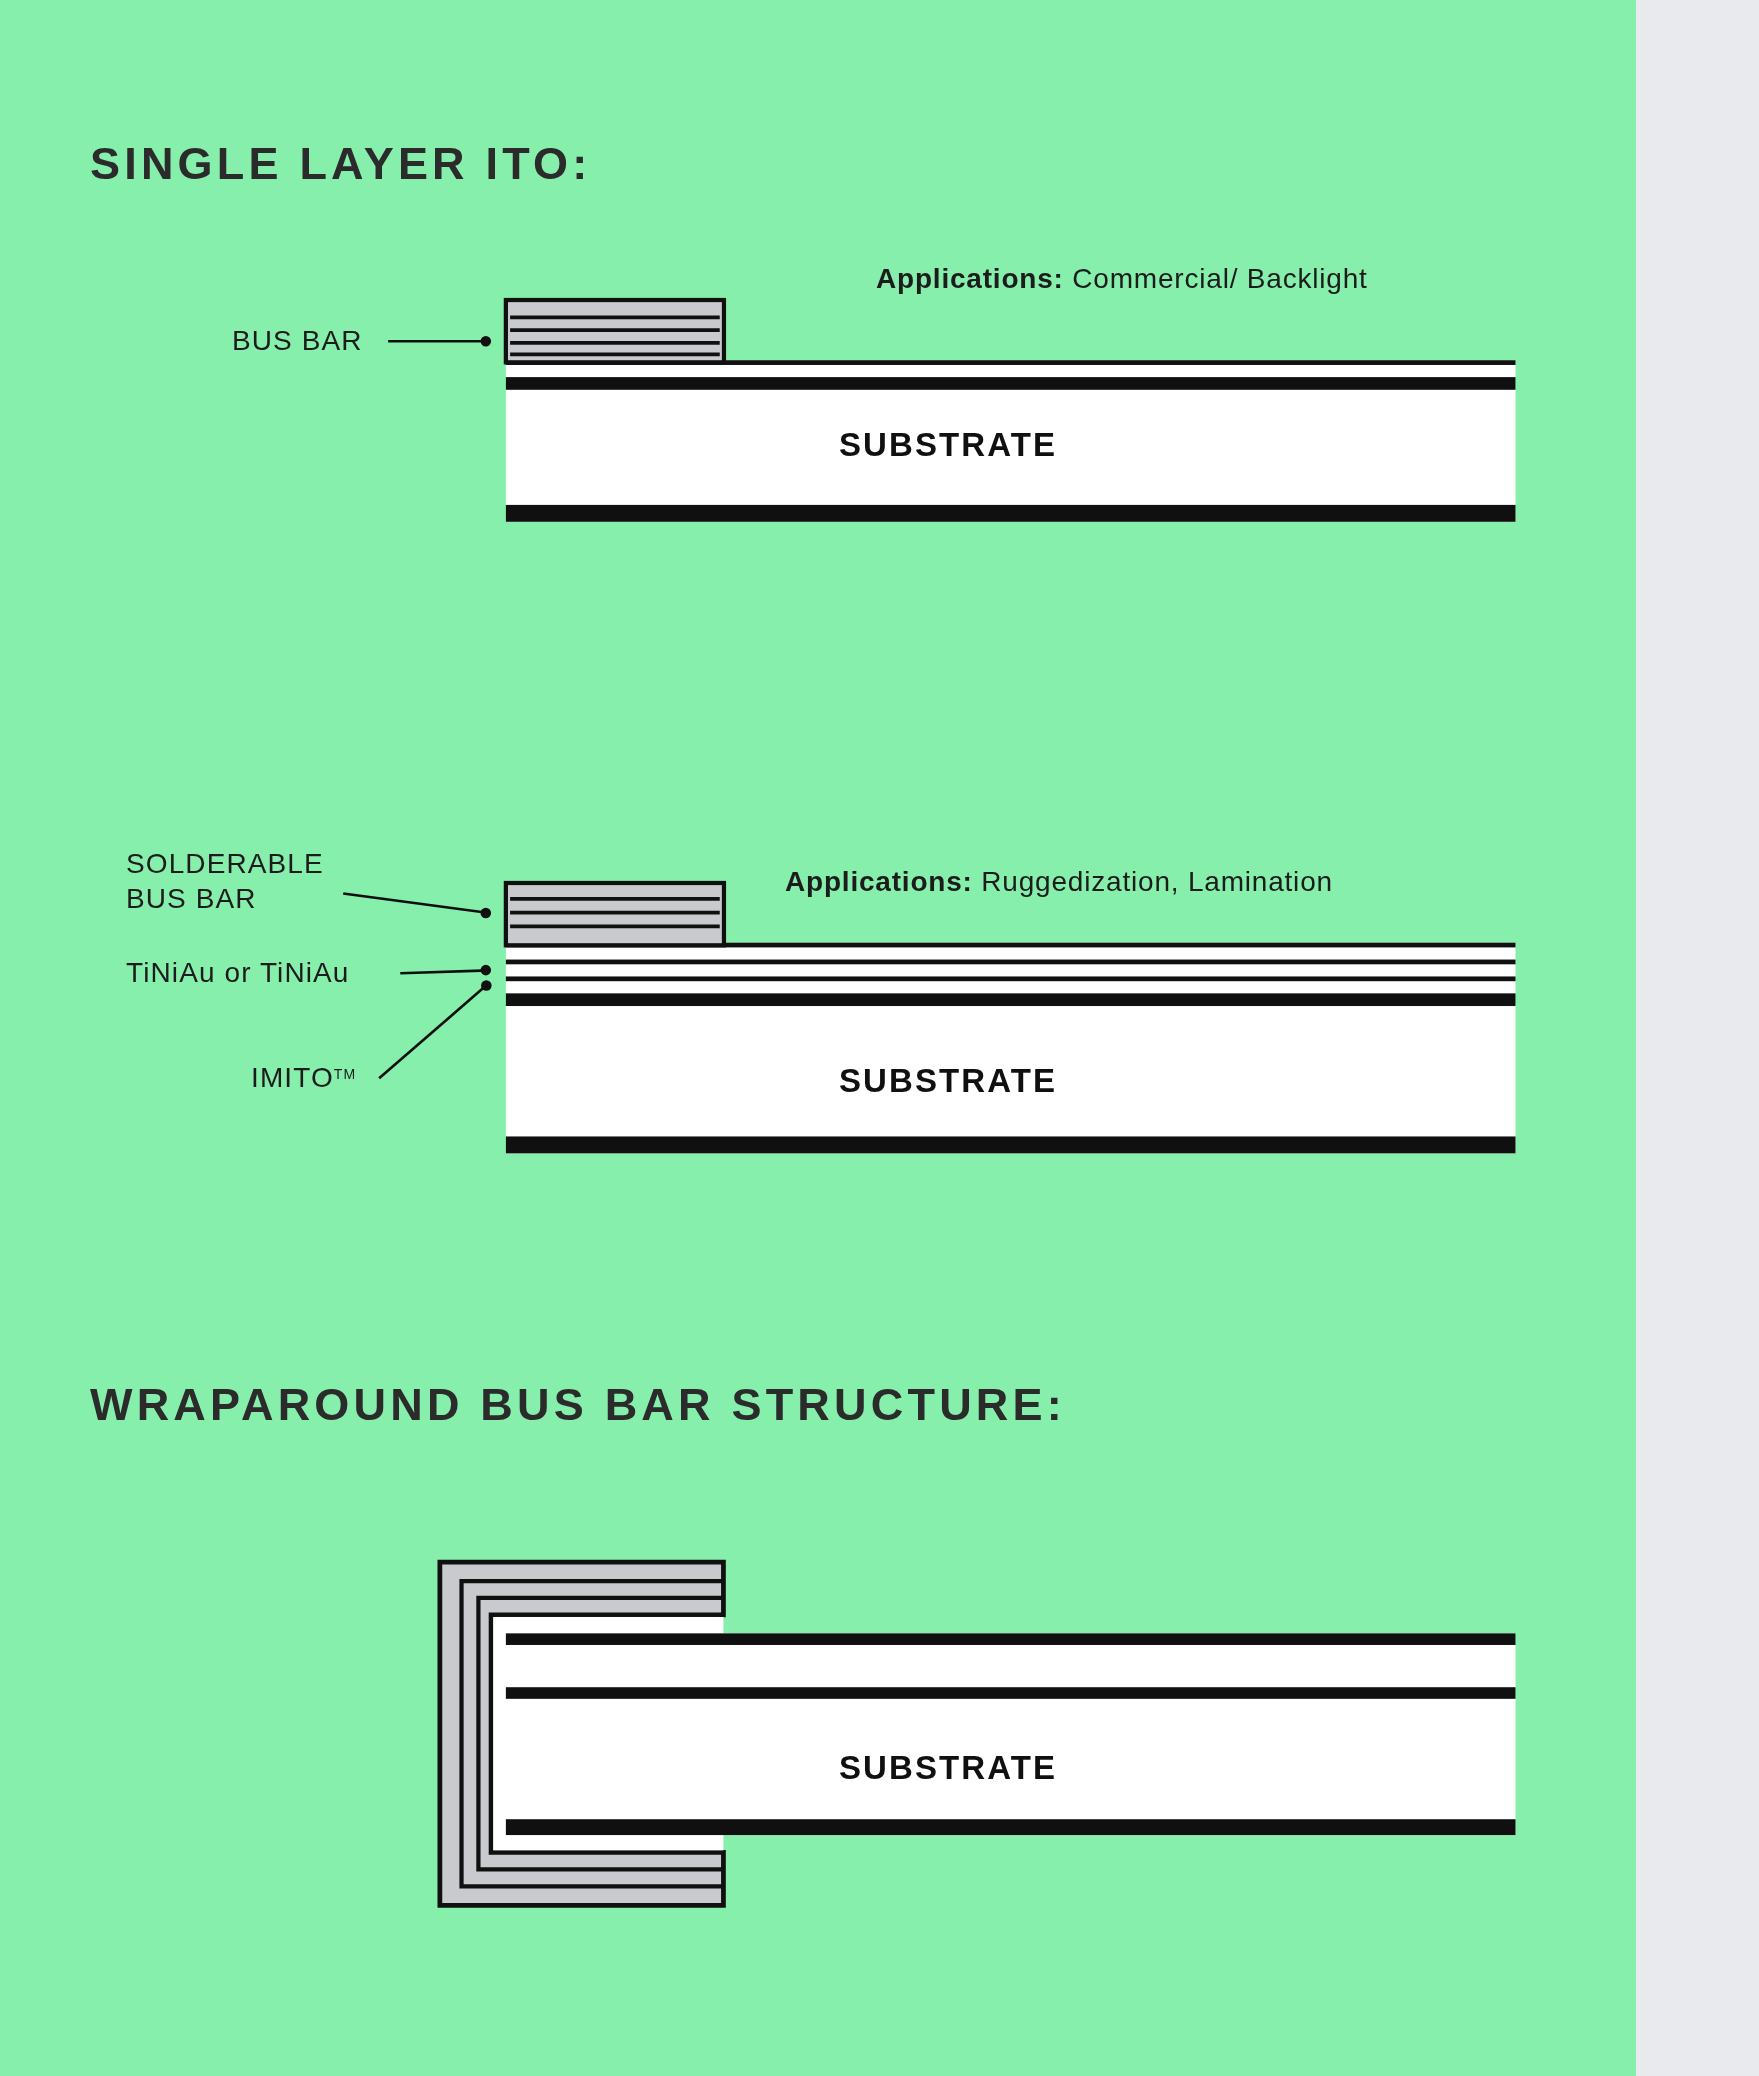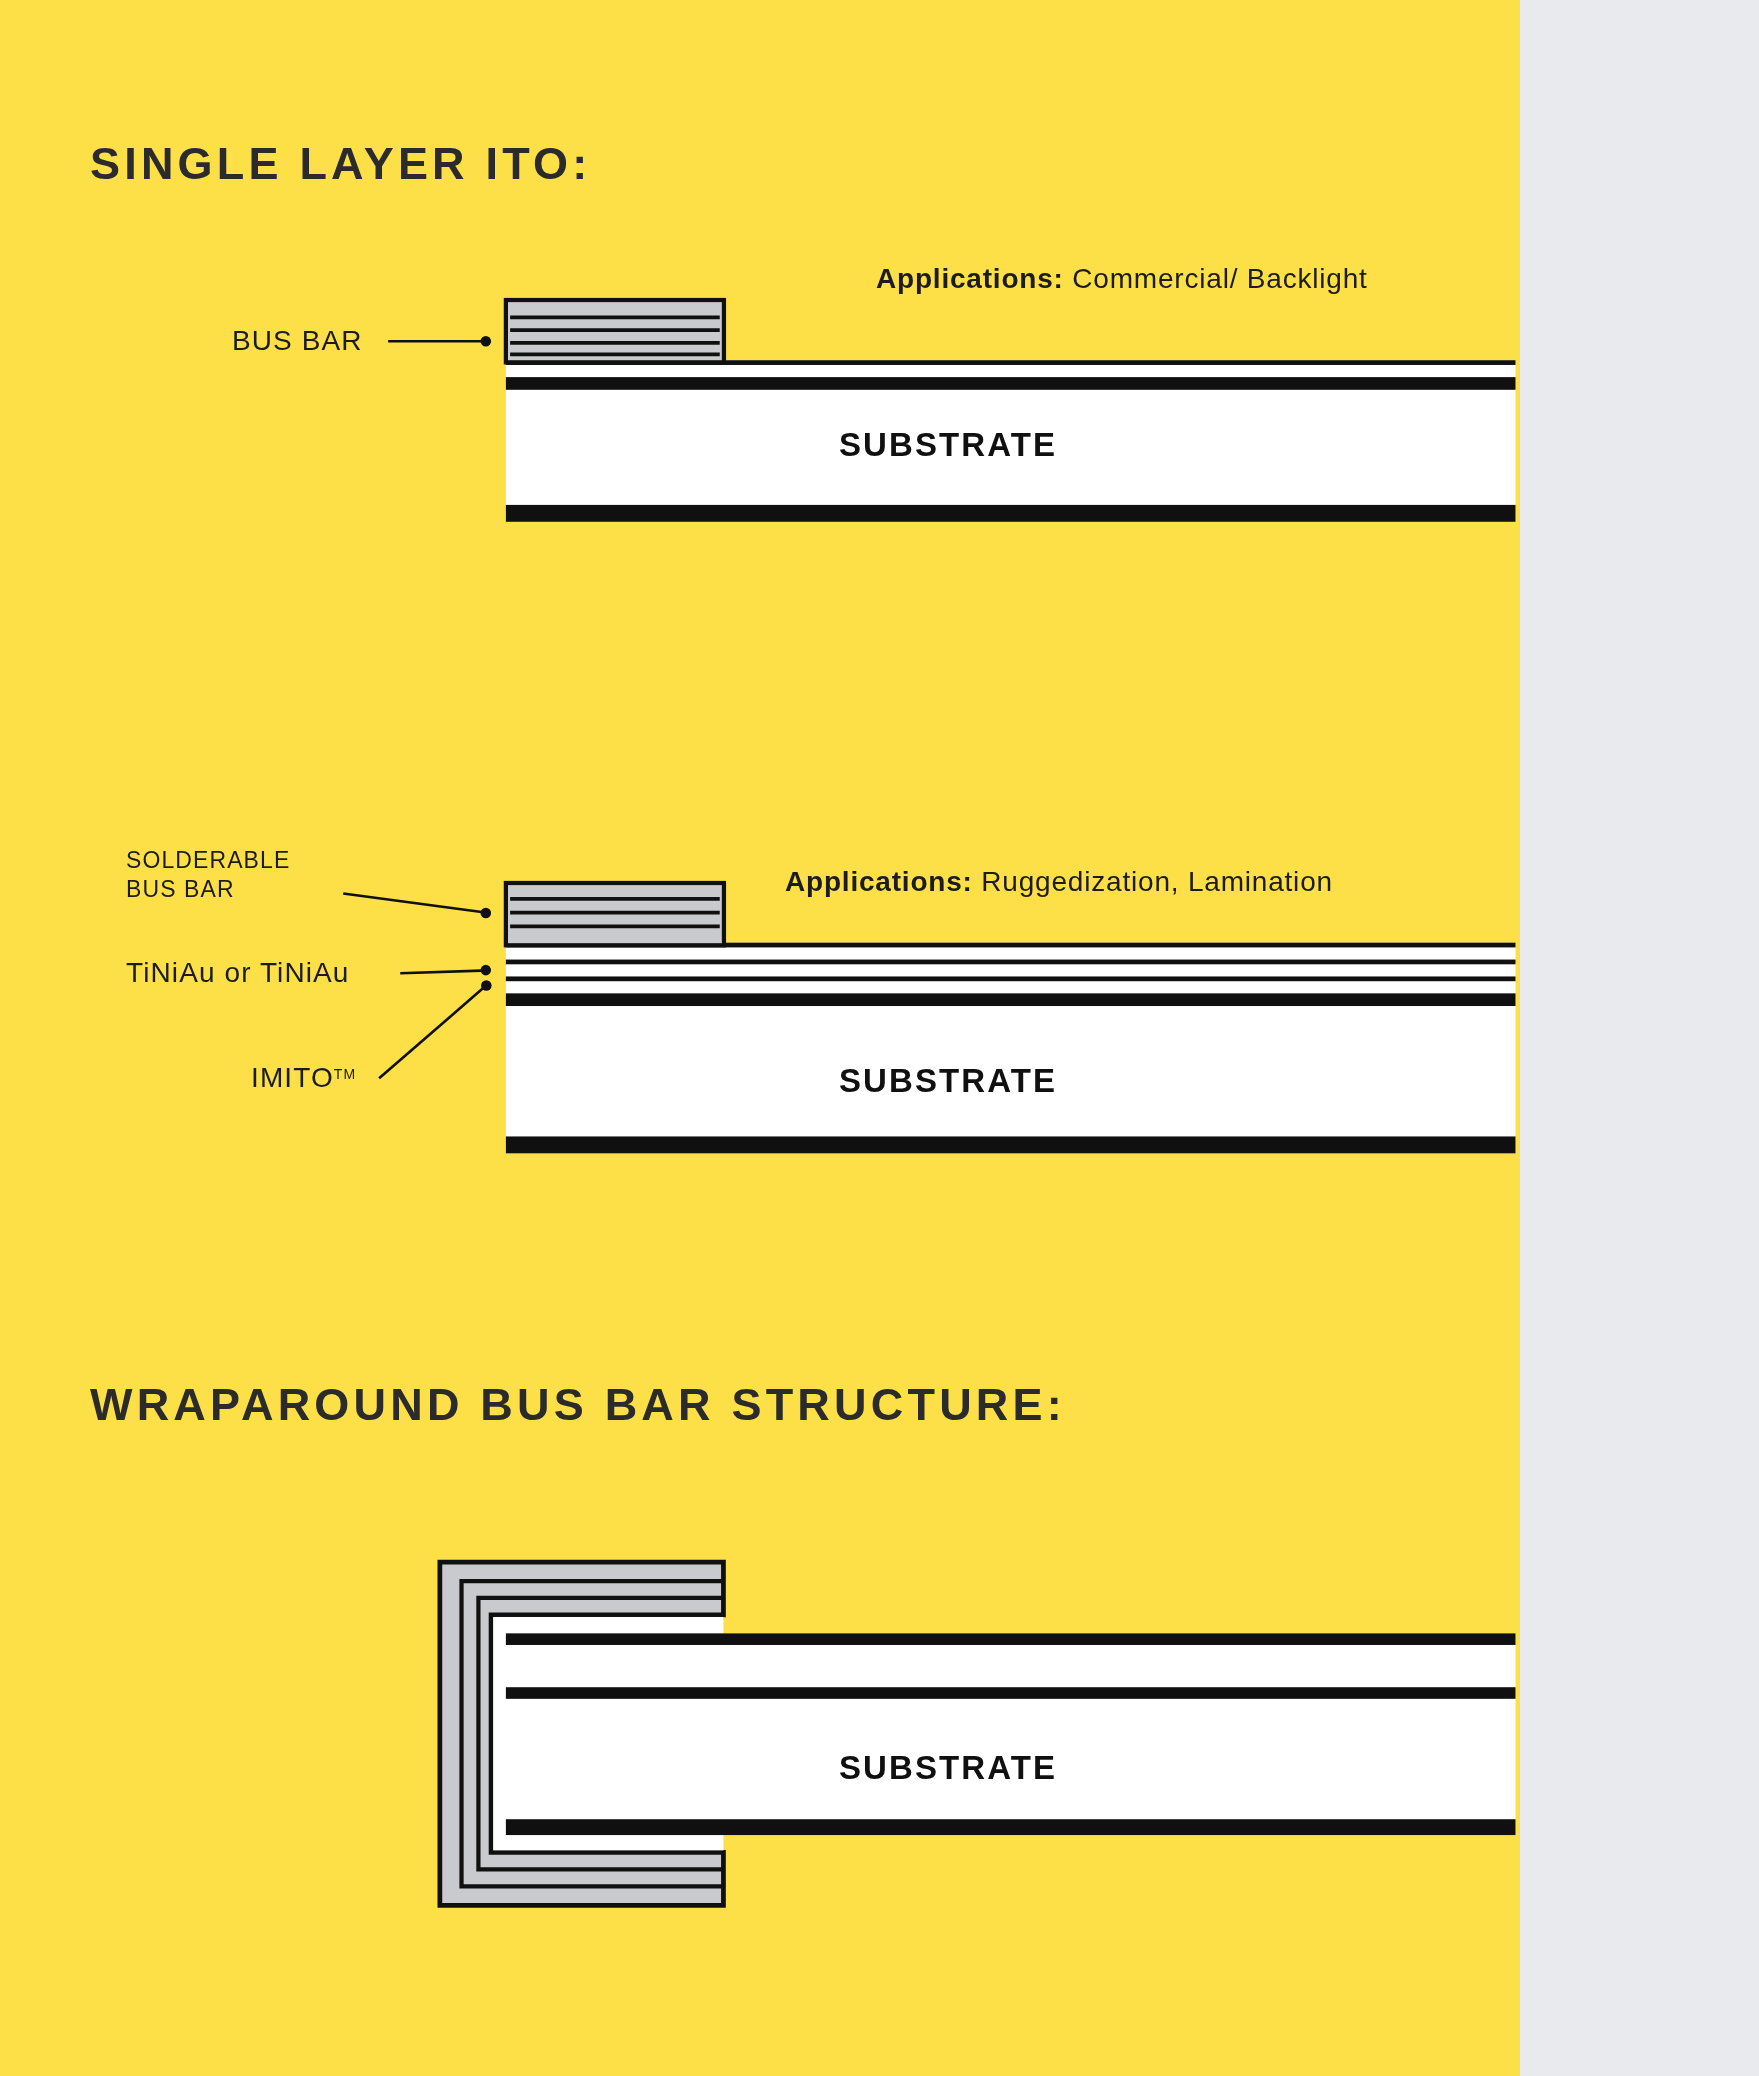--- a/index.html
+++ b/index.html
@@ -1,31 +1,31 @@
 <!DOCTYPE html>
 <html style="font-size:8.4px"><head>
 <meta charset="utf-8">
 <style>
   html,body{margin:0;padding:0;background:#e9eaee;}
   .page{
     position:relative;
-    width:1520px;height:2077px;
-    background:#fde047;
+    width:1636px;height:2077px;
+    background:#86efac;
     font-family:"Liberation Sans", sans-serif;
     color:#222;
     overflow:hidden;
   }
   .abs{position:absolute;}
   svg.canvas{position:absolute;left:0;top:0;}
   .title{
     font-size:45px;font-weight:700;letter-spacing:4.2px;
     color:#2b2b2b;white-space:nowrap;
   }
   .label{font-size:28px;letter-spacing:1.1px;color:#1c1c1c;white-space:nowrap;}
-  .label-2line{font-size:23px;letter-spacing:1.1px;color:#1c1c1c;line-height:1.25;}
+  .label-2line{font-size:28px;letter-spacing:1.1px;color:#1c1c1c;line-height:1.25;}
   .apps{font-size:28px;letter-spacing:0.8px;color:#1c1c1c;white-space:nowrap;}
   .apps .b{font-weight:700;}
   .substrate-label{
     font-size:33px;font-weight:700;letter-spacing:2.1px;color:#101010;white-space:nowrap;
   }
   .sup{font-size:0.5em;position:relative;top:-0.55em;letter-spacing:1.1px;}
   .uw{text-decoration:underline;text-decoration-thickness:3.2px;text-underline-offset:6.3px;}
 </style>
 </head>
 <body>

